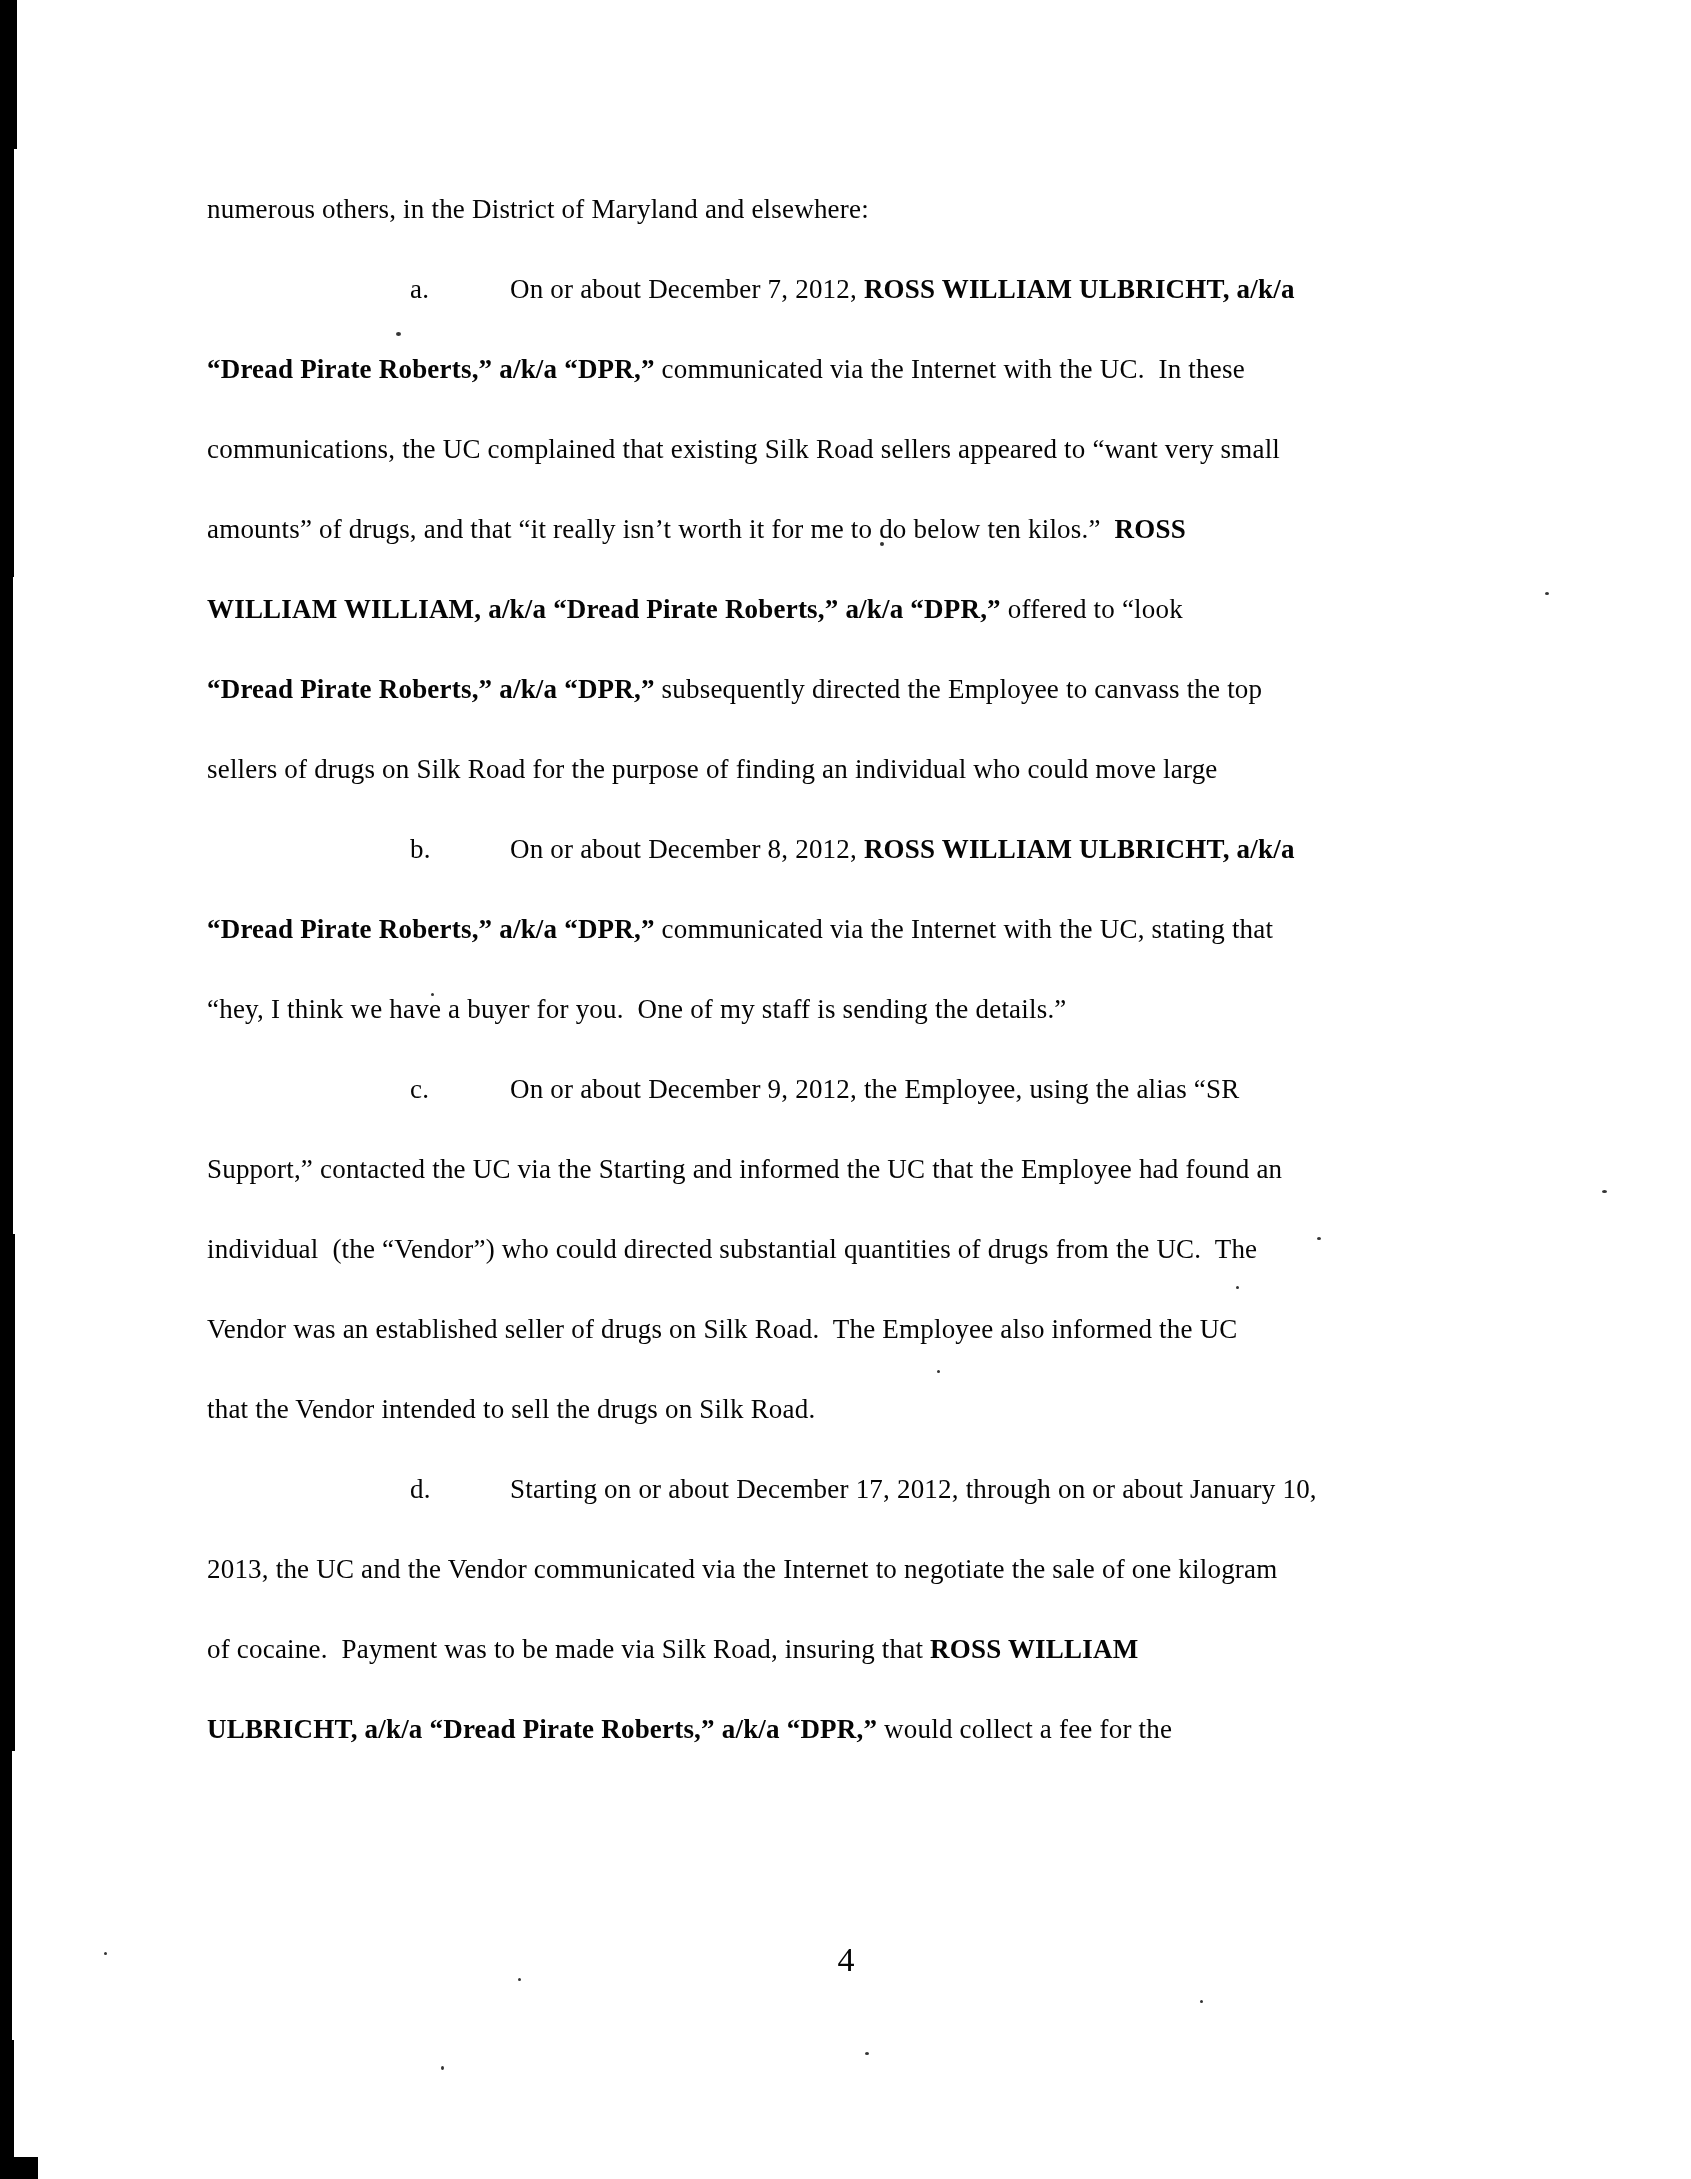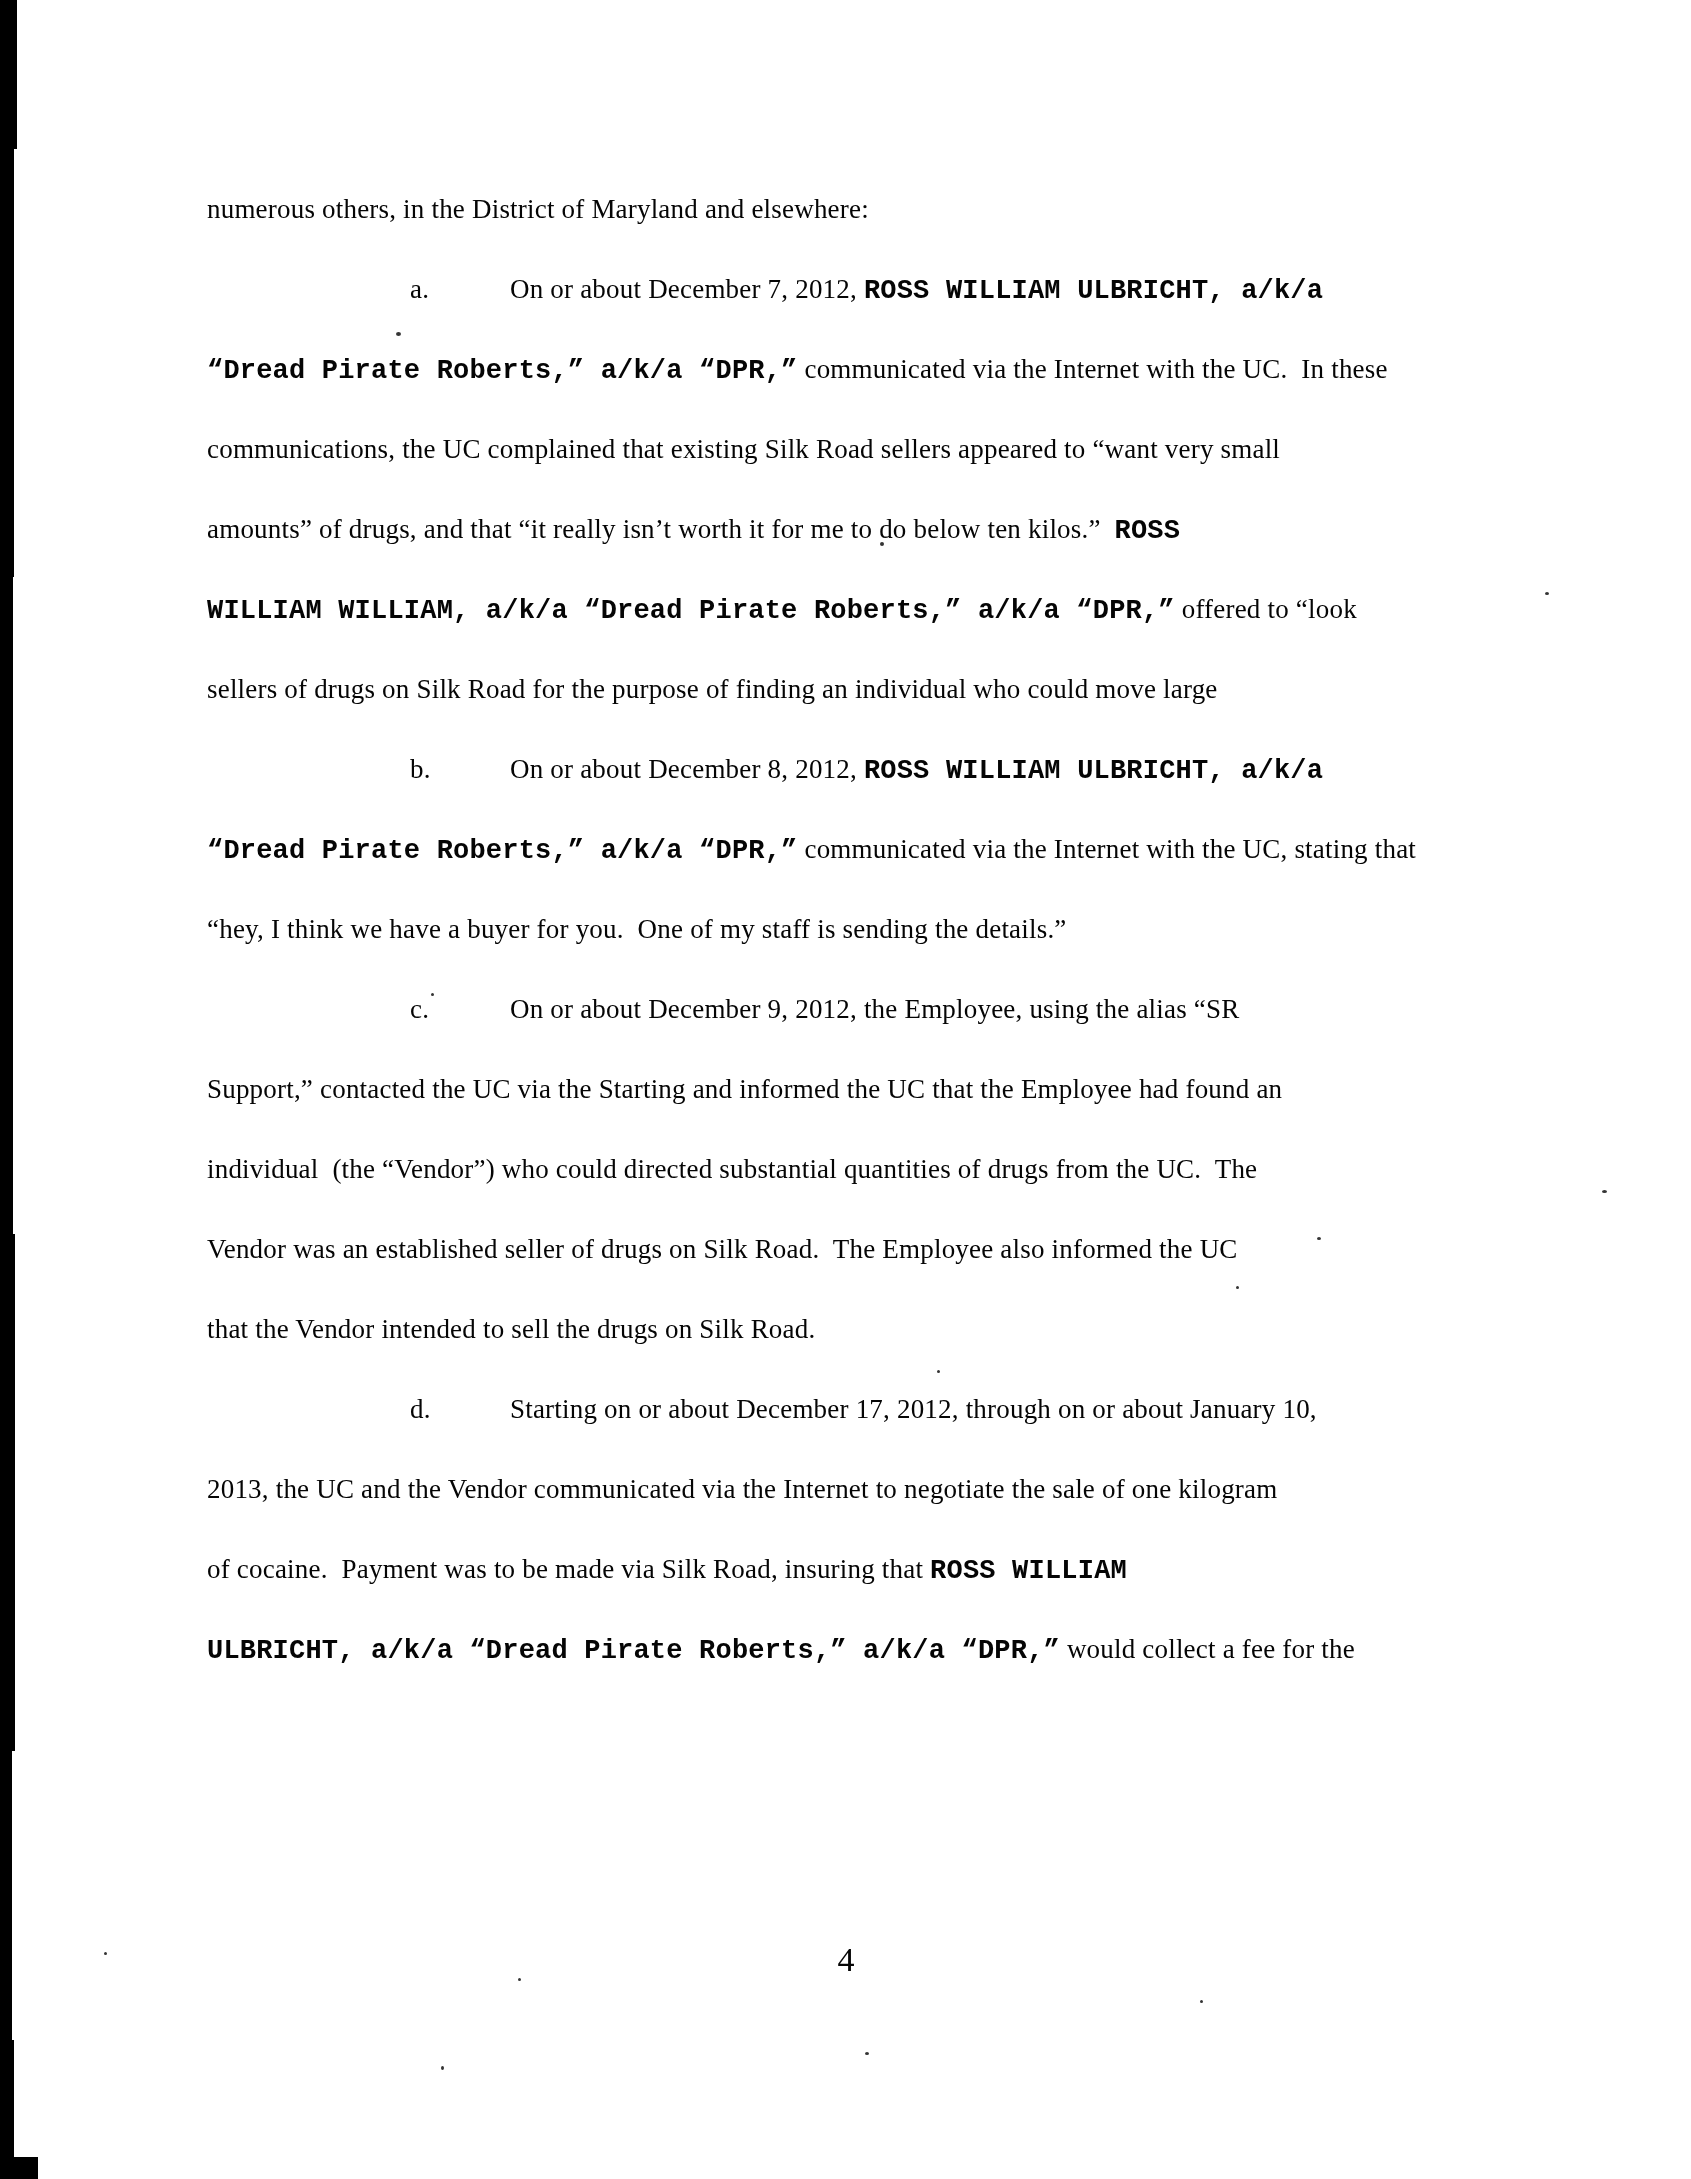--- a/index.html
+++ b/index.html
@@ -18,21 +18,21 @@
     left: 207px;
     width: 1413px;
   }
   .line {
     white-space: pre;
     font-size: 27px;
     line-height: 80px;
     height: 80px;
     letter-spacing: 0.2px;
   }
-  .line .b { font-weight: bold; font-family: Liberation Mono, monospace; }
+  .line .b { font-weight: bold; }
   .plabel {
     display: inline-block;
     margin-left: 203px;
     width: 100px;
   }
   
   .pagenum-line {
     position: absolute;
     top: 1920px;
     left: 0;
@@ -81,20 +81,21 @@
 
 <div class="doc">
   <div class="line"><span>numerous others, in the District of Maryland and elsewhere:</span></div>
   <div id="paragraphs">
       <div>
         <div class="line"><span class="plabel">a.</span><span>On or about December 7, 2012, </span><span class="b">ROSS WILLIAM ULBRICHT, a/k/a</span></div>
         <div class="line"><span class="b">“Dread Pirate Roberts,” a/k/a “DPR,”</span><span> communicated via the Internet with the UC.  In these</span></div>
         <div class="line"><span>communications, the UC complained that existing Silk Road sellers appeared to “want very small</span></div>
         <div class="line"><span>amounts” of drugs, and that “it really isn’t worth it for me to do below ten kilos.”  </span><span class="b">ROSS</span></div>
         <div class="line"><span class="b">WILLIAM WILLIAM, a/k/a “Dread Pirate Roberts,” a/k/a “DPR,”</span><span> offered to “look</span></div>
+        <div class="line"><span class="b">“Dread Pirate Roberts,” a/k/a “DPR,”</span><span> subsequently directed the Employee to canvass the top</span></div>
         <div class="line"><span>sellers of drugs on Silk Road for the purpose of finding an individual who could move large</span></div>
       </div>
       <div>
         <div class="line"><span class="plabel">b.</span><span>On or about December 8, 2012, </span><span class="b">ROSS WILLIAM ULBRICHT, a/k/a</span></div>
         <div class="line"><span class="b">“Dread Pirate Roberts,” a/k/a “DPR,”</span><span> communicated via the Internet with the UC, stating that</span></div>
         <div class="line"><span>“hey, I think we have a buyer for you.  One of my staff is sending the details.”</span></div>
       </div>
       <div>
         <div class="line"><span class="plabel">c.</span><span>On or about December 9, 2012, the Employee, using the alias “SR</span></div>
         <div class="line"><span>Support,” contacted the UC via the Starting and informed the UC that the Employee had found an</span></div>

